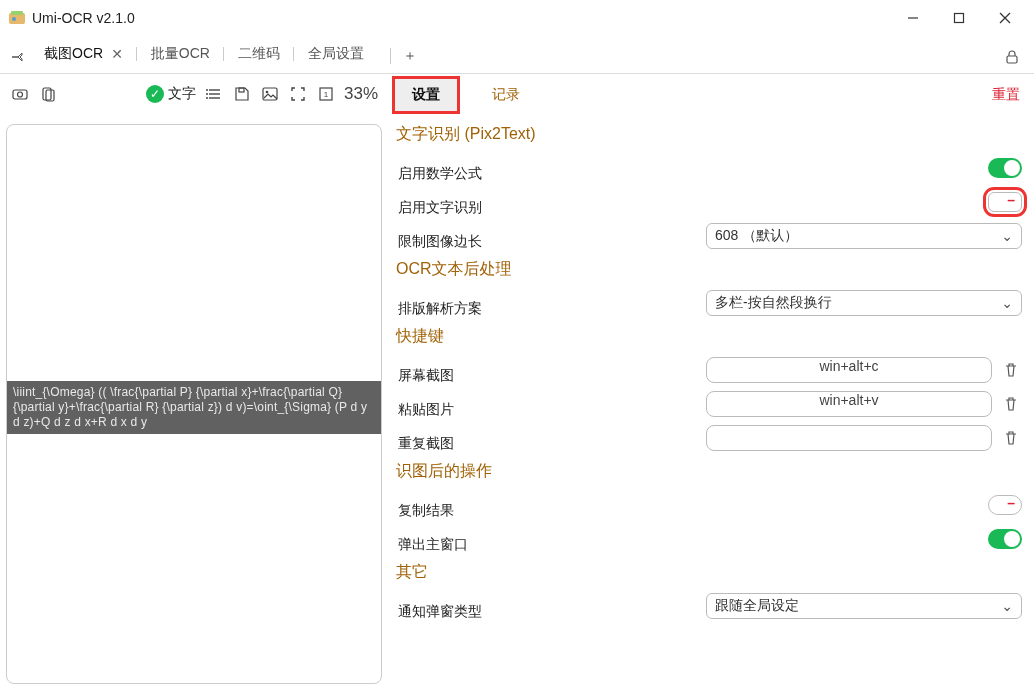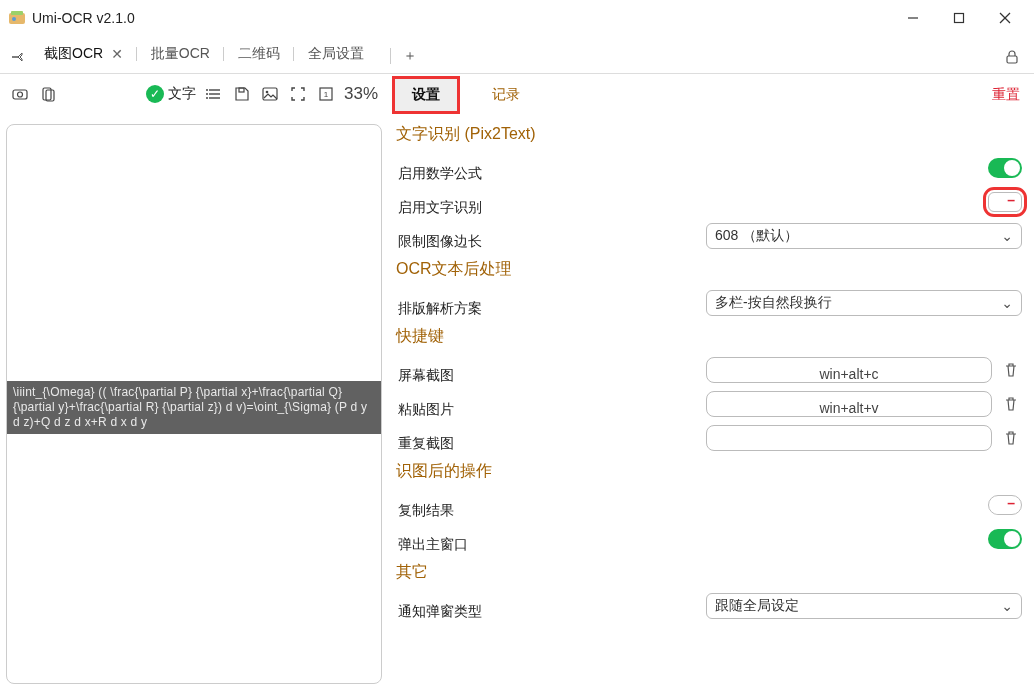--- a/index.html
+++ b/index.html
@@ -61,21 +61,21 @@
     .toggle.on .knob::after { content:"✓"; font-size:11px; position:absolute; left:4px; top:0; color:#fff; }
     .toggle.on::after { content:"✓"; position:absolute; left:17px; top:2px; color:#fff; font-size:13px; }
     .toggle.off .knob { left:2px; background:#fff; }
     .toggle.off::after { content:"–"; position:absolute; right:6px; top:-1px; color:#d23; font-weight:700; }
     .outline-red { outline:3px solid #e33; outline-offset:2px; border-radius:6px; }
     
     .select { flex:1; height:26px; border:1px solid #bbb; border-radius:6px; display:flex; align-items:center; padding:0 8px; color:#333; justify-content:space-between; background:#fff; cursor:pointer; }
     .select .caret { color:#555; }
     
     .shortcut { display:flex; align-items:center; gap:8px; width:100%; }
-    .shortcut .field { flex:1; height:26px; border:1px solid #bbb; border-radius:8px; display:flex; align-items:flex-end; justify-content:center; color:#444; background:#fff; }
+    .shortcut .field { flex:1; height:26px; border:1px solid #bbb; border-radius:8px; display:flex; align-items:flex-start; justify-content:center; color:#444; background:#fff; }
     .trash { width:22px; height:22px; display:flex; align-items:center; justify-content:center; color:#555; cursor:pointer; }
     
     svg { display:block; }
   </style>
 </head>
 <body>
 
 <div class="titlebar">
   <span class="app-icon">
     <svg viewBox="0 0 18 18" width="18" height="18">

